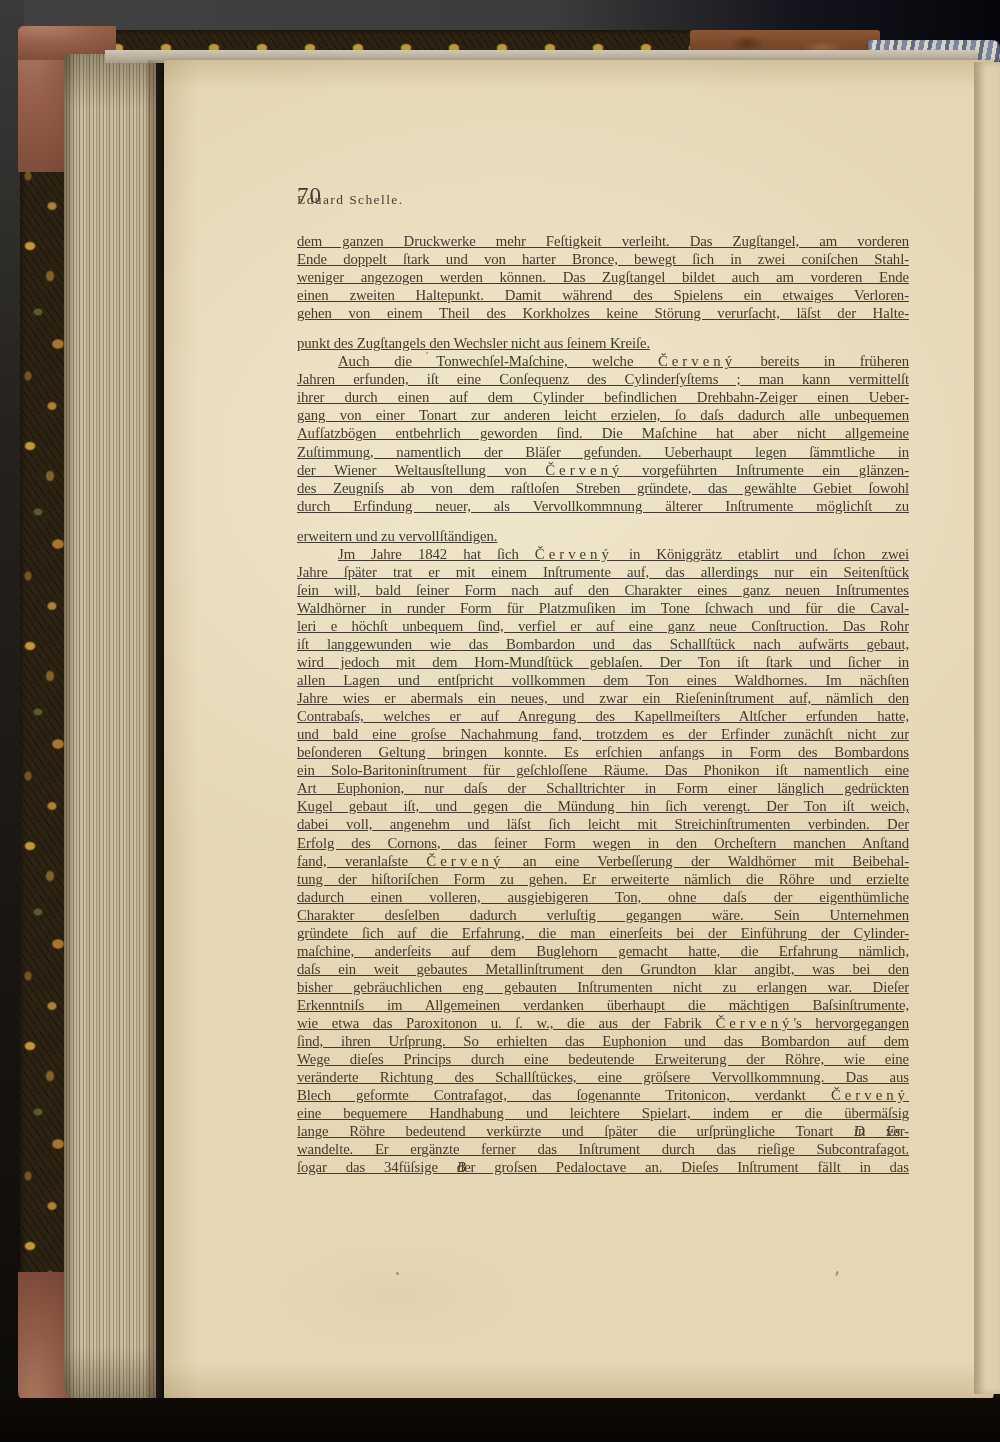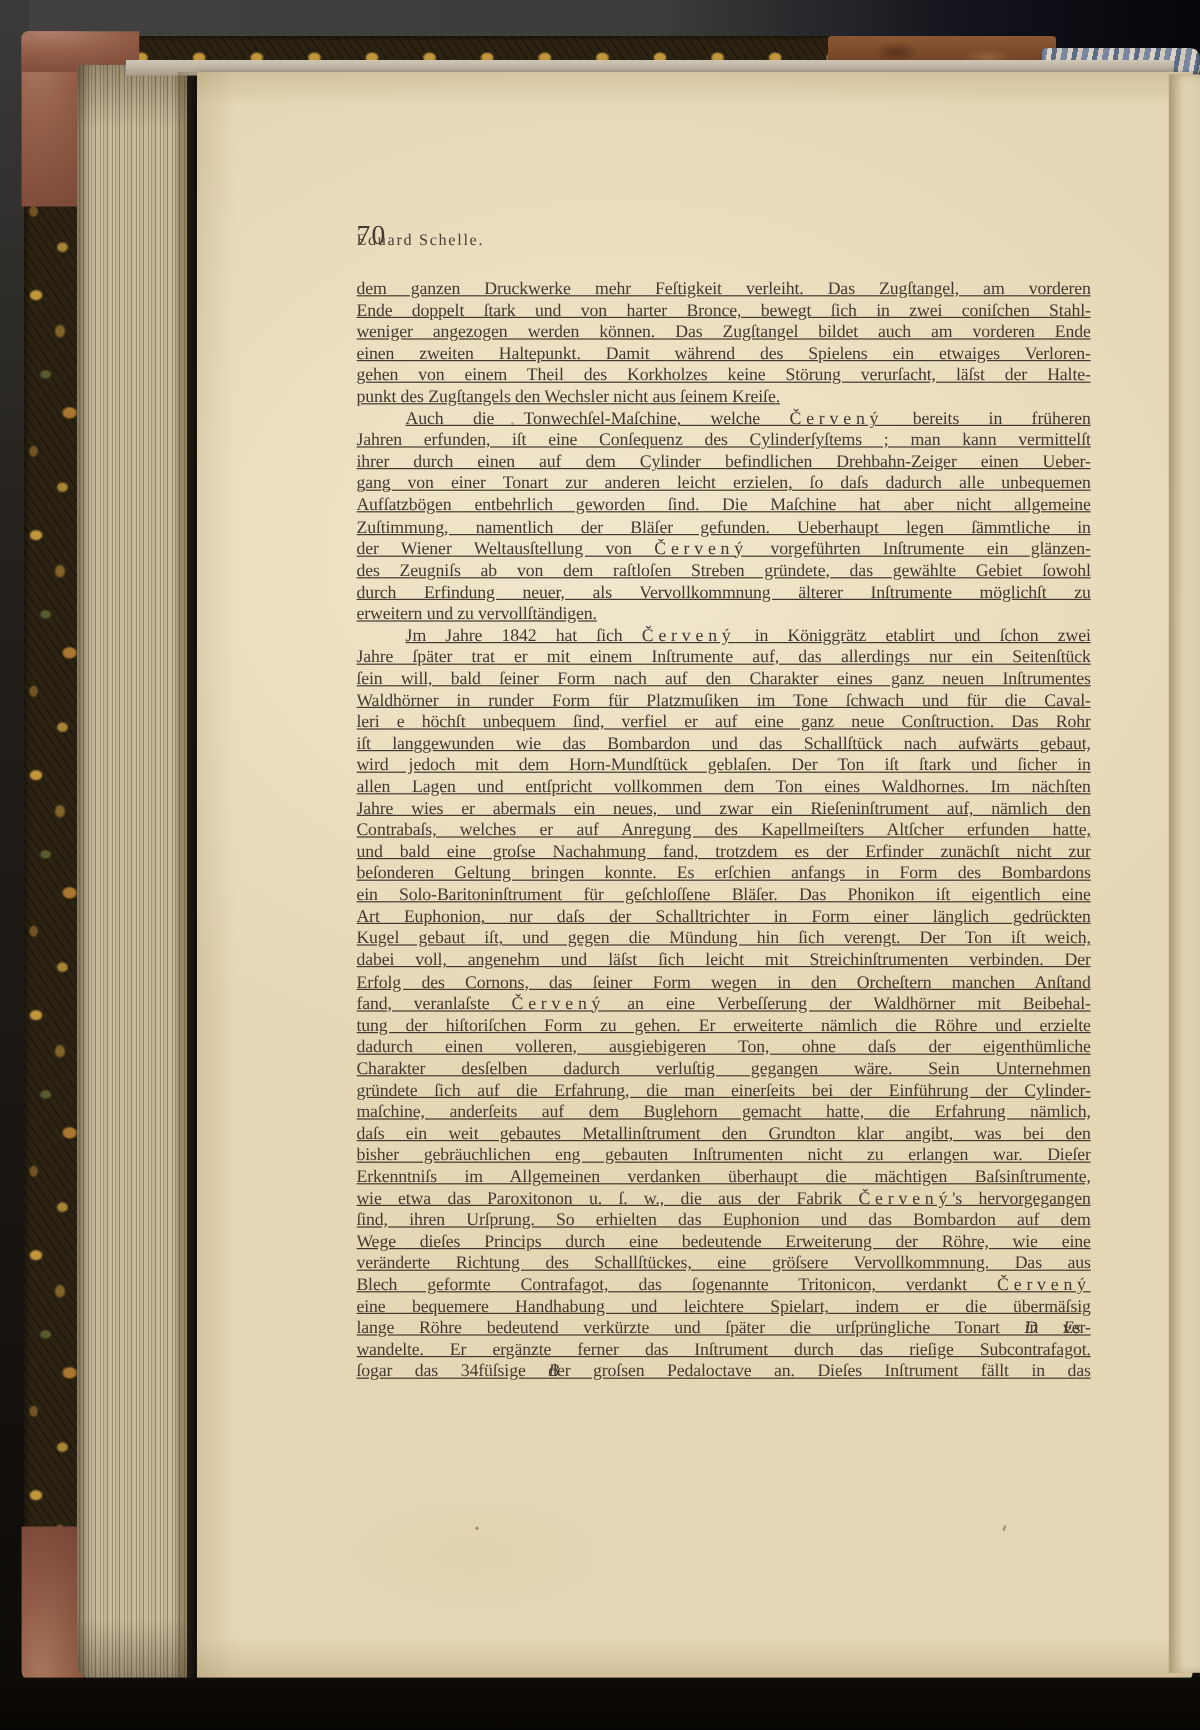--- a/index.html
+++ b/index.html
@@ -78,21 +78,21 @@
 
   
   .page-number{left:133px;top:124px;font-size:23px;line-height:1;
      color:var(--ink,#433a2f);letter-spacing:1px;}
   .running-header{left:133px;top:133px;width:612px;text-align:left;
      font-size:13.5px;line-height:1;letter-spacing:1.4px;color:#4a4136;}
   .text-block{left:133px;top:172px;width:612px;color:var(--ink,#433a2f);}
   .text-block .line{position:static;display:block;height:18.06px;overflow:hidden;
      font-size:14.8px;line-height:18.06px;letter-spacing:-0.1px;
      text-align:justify;text-align-last:justify;text-decoration:underline;}
-  .text-block .line.last{text-align-last:left;}
+  .text-block .line.last{text-align-last:left;margin-top:12px;}
   .text-block .line.indent{padding-left:41px;}
   .sperr{position:static;letter-spacing:.27em;}
   .text-block i{font-style:italic;}
 
   .speck{width:3px;height:3px;border-radius:50%;background:rgba(110,90,60,.55);}
   .sp1{left:232px;top:1212px;}
   .sp2{left:672px;top:1211px;width:2px;height:5px;transform:rotate(20deg);border-radius:1px;}
   .sp3{left:262px;top:292px;width:2px;height:2px;}
 </style>
 </head>
@@ -138,21 +138,21 @@
         <div class="line">ſein will, bald ſeiner Form nach auf den Charakter eines ganz neuen Inſtrumentes</div>
         <div class="line">Waldhörner in runder Form für Platzmuſiken im Tone ſchwach und für die Caval-</div>
         <div class="line">leri e höchſt unbequem ſind, verfiel er auf eine ganz neue Conſtruction. Das Rohr</div>
         <div class="line">iſt langgewunden wie das Bombardon und das Schallſtück nach aufwärts gebaut,</div>
         <div class="line">wird jedoch mit dem Horn-Mundſtück geblaſen. Der Ton iſt ſtark und ſicher in</div>
         <div class="line">allen Lagen und entſpricht vollkommen dem Ton eines Waldhornes. Im nächſten</div>
         <div class="line">Jahre wies er abermals ein neues, und zwar ein Rieſeninſtrument auf, nämlich den</div>
         <div class="line">Contrabaſs, welches er auf Anregung des Kapellmeiſters Altſcher erfunden hatte,</div>
         <div class="line">und bald eine groſse Nachahmung fand, trotzdem es der Erfinder zunächſt nicht zur</div>
         <div class="line">beſonderen Geltung bringen konnte. Es erſchien anfangs in Form des Bombardons</div>
-        <div class="line">ein Solo-Baritoninſtrument für geſchloſſene Bläſer. Das Phonikon iſt eigentlich eine</div>
+        <div class="line">ein Solo-Baritoninſtrument für geſchloſſene Räume. Das Phonikon iſt namentlich eine</div>
         <div class="line">Art Euphonion, nur daſs der Schalltrichter in Form einer länglich gedrückten</div>
         <div class="line">Kugel gebaut iſt, und gegen die Mündung hin ſich verengt. Der Ton iſt weich,</div>
         <div class="line">dabei voll, angenehm und läſst ſich leicht mit Streichinſtrumenten verbinden. Der</div>
         <div class="line">Erfolg des Cornons, das ſeiner Form wegen in den Orcheſtern manchen Anſtand</div>
         <div class="line">fand, veranlaſste <span class="sperr">Červený</span> an eine Verbeſſerung der Waldhörner mit Beibehal-</div>
         <div class="line">tung der hiſtoriſchen Form zu gehen. Er erweiterte nämlich die Röhre und erzielte</div>
         <div class="line">dadurch einen volleren, ausgiebigeren Ton, ohne daſs der eigenthümliche</div>
         <div class="line">Charakter desſelben dadurch verluſtig gegangen wäre. Sein Unternehmen</div>
         <div class="line">gründete ſich auf die Erfahrung, die man einerſeits bei der Einführung der Cylinder-</div>
         <div class="line">maſchine, anderſeits auf dem Buglehorn gemacht hatte, die Erfahrung nämlich,</div>

